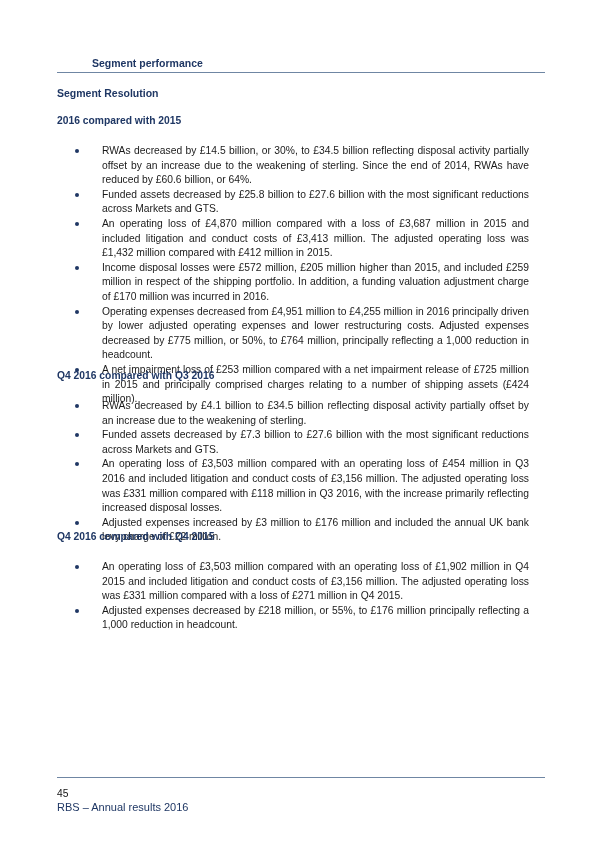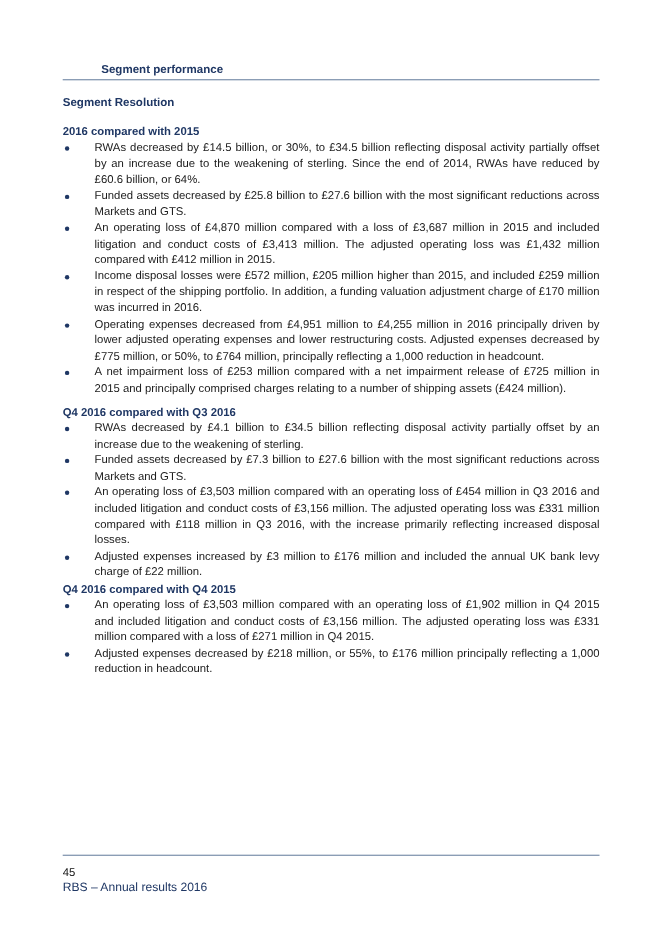--- a/index.html
+++ b/index.html
@@ -4,21 +4,21 @@
   <style>
     html, body { margin: 0; padding: 0; background: #ffffff; }
     body { width: 600px; height: 848px; position: relative; overflow: hidden;
       font-family: "Liberation Sans", sans-serif; color: #111; }
     .page { position: absolute; left: 57px; top: 0; width: 488px; }
     .seg-title { position: absolute; top: 57px; left: 0; font-size: 10.5px; font-weight: bold; color: #1f3764; margin-left: 35px; }
     .rule-top { position: absolute; top: 72px; left: 0; width: 488px; height: 1px; background: #6f86a3; }
     .sec-title { position: absolute; top: 87px; left: 0; font-size: 10.5px; font-weight: bold; color: #1f3764; }
     .block { position: absolute; left: 0; width: 488px; }
     .sub { font-size: 10.3px; font-weight: bold; color: #1f3764; line-height: 14px; height: 14px; }
-    ul { list-style: none; margin: 0; padding: 0; }
+    ul { list-style: none; margin: 16px; padding: 0; }
     li { position: relative; padding-left: 29px; font-size: 10.3px; line-height: 14.6px;
       text-align: justify; color: #1a1a1a; }
     .bullet { position: absolute; left: 2px; top: 5px; width: 4px; height: 4px; border-radius: 50%; background: #1f3764; }
     .rule-bottom { position: absolute; top: 777px; left: 0; width: 488px; height: 1px; background: #6f86a3; }
     .page-num { position: absolute; top: 788px; left: 0; width: 488px; text-align: left; font-size: 10.3px; color: #111; }
     .footer { position: absolute; top: 801px; left: 0; font-size: 11px; color: #1f3764; }
   </style>
 </head>
 <body>
 

